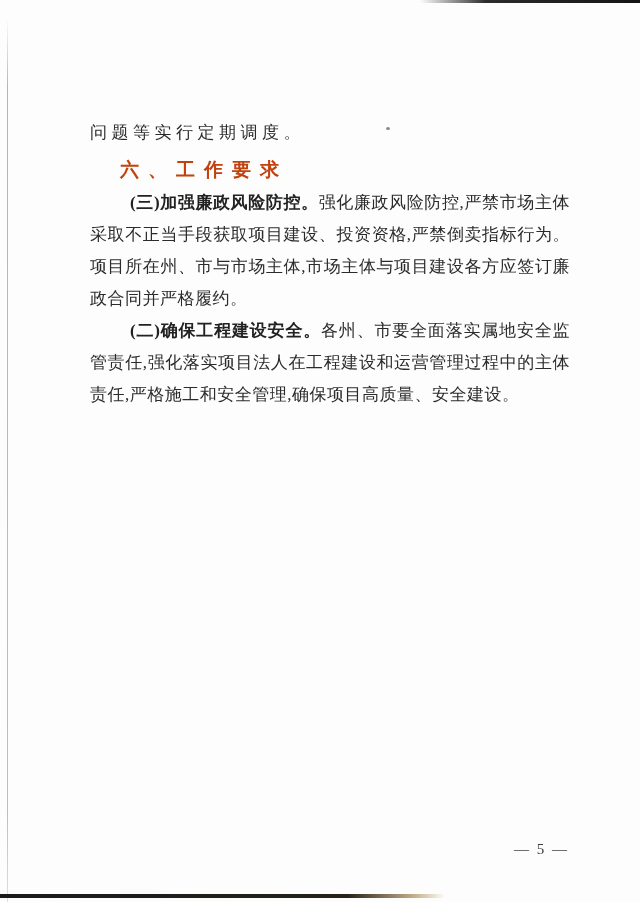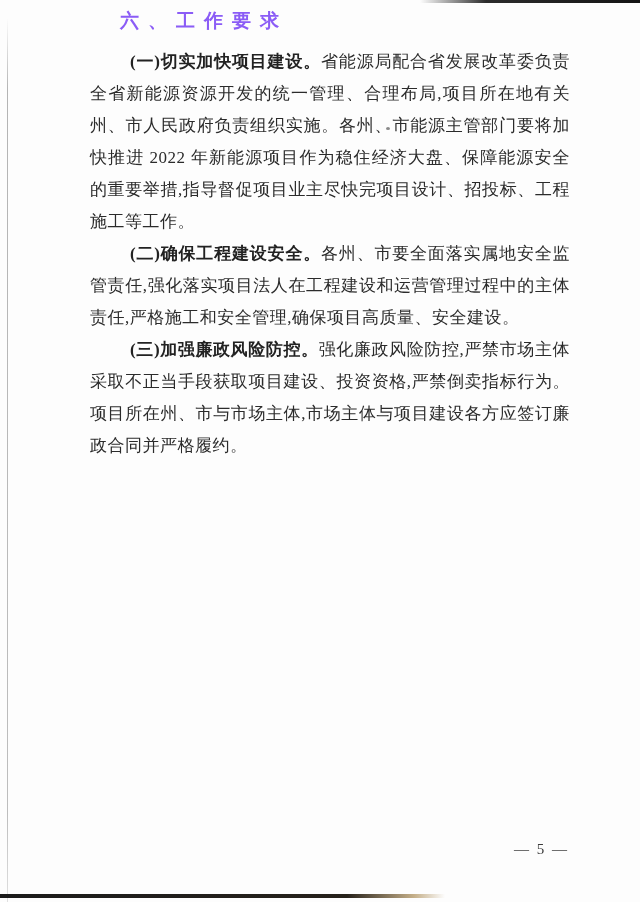--- a/index.html
+++ b/index.html
@@ -48,27 +48,27 @@
     left: 90px; top: 0;
     width: 480px;
   }
   .carry {
     margin: 117px 0 0 0;
     font-size: 17px;
     line-height: 32px;
     letter-spacing: 4.5px;
   }
   .heading {
-    margin: 4px 0 8px 30px;
+    margin: 4px 0 0 30px;
     font-family: "Liberation Sans", "DejaVu Sans", sans-serif;
     font-weight: bold;
     font-size: 19px;
     line-height: 34px;
     letter-spacing: 9px;
-    color: #8b5cf6;
+    color: #c2410c;
   }
   .para {
     margin: 0;
     font-size: 17px;
     line-height: 32px;
     text-align: justify;
     text-indent: 40px;
     letter-spacing: 0.5px;
   }
   .para .lead {
@@ -95,28 +95,28 @@
 <body>
 
 <div class="page">
 
   <div class="edge-top"></div>
   <div class="fold-line"></div>
   <div class="speck"></div>
 
   <div class="content">
 
+    <p class="carry">问题等实行定期调度。</p>
 
     <h2 class="heading">六、工作要求</h2>
 
-    <p class="para"><span class="lead">(一)切实加快项目建设。</span><span>省能源局配合省发展改革委负责全省新能源资源开发的统一管理、合理布局,项目所在地有关州、市人民政府负责组织实施。各州、市能源主管部门要将加快推进 2022 年新能源项目作为稳住经济大盘、保障能源安全的重要举措,指导督促项目业主尽快完项目设计、招投标、工程施工等工作。</span></p>
+
+    <p class="para"><span class="lead">(三)加强廉政风险防控。</span><span>强化廉政风险防控,严禁市场主体采取不正当手段获取项目建设、投资资格,严禁倒卖指标行为。项目所在州、市与市场主体,市场主体与项目建设各方应签订廉政合同并严格履约。</span></p>
 
     <p class="para"><span class="lead">(二)确保工程建设安全。</span><span>各州、市要全面落实属地安全监管责任,强化落实项目法人在工程建设和运营管理过程中的主体责任,严格施工和安全管理,确保项目高质量、安全建设。</span></p>
-
-    <p class="para"><span class="lead">(三)加强廉政风险防控。</span><span>强化廉政风险防控,严禁市场主体采取不正当手段获取项目建设、投资资格,严禁倒卖指标行为。项目所在州、市与市场主体,市场主体与项目建设各方应签订廉政合同并严格履约。</span></p>
 
 
 
   </div>
 
   <div class="pageno">— 5 —</div>
 
   <div class="edge-bottom"></div>
 
 </div>

